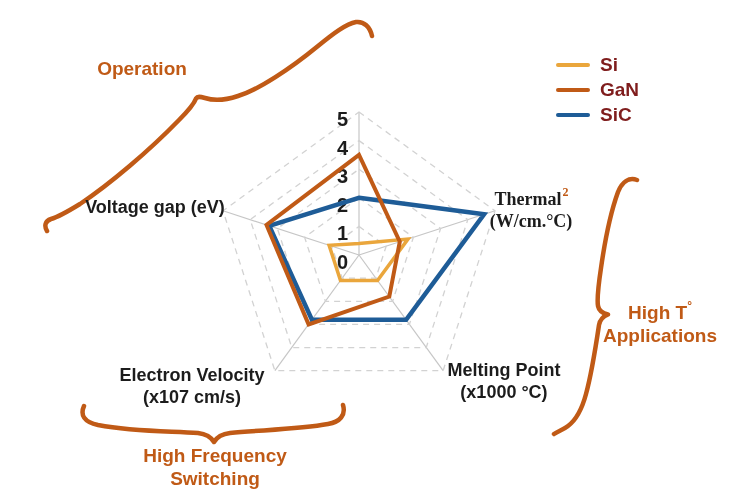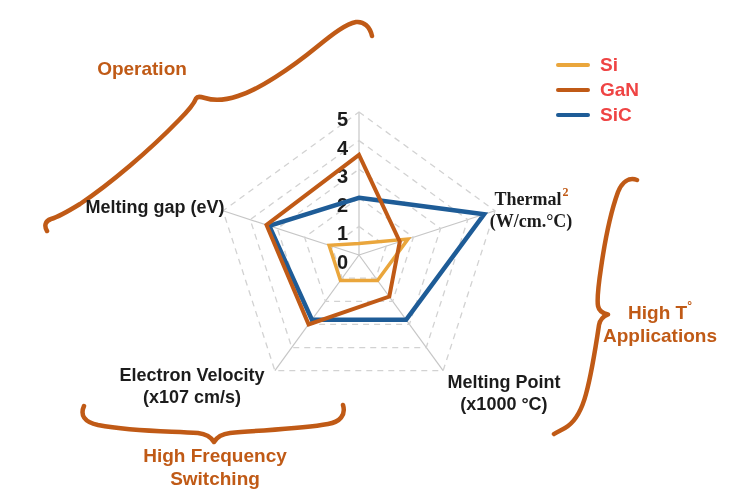--- a/index.html
+++ b/index.html
@@ -17,21 +17,21 @@
     position:relative;top:-2px;left:1px;
   }
   .annotation{
     position:absolute;transform:translateX(-50%);text-align:center;
     font-size:19px;font-weight:700;line-height:23px;color:var(--accent);white-space:nowrap;
   }
   .annotation sup{font-size:12px;font-weight:700;position:relative;top:-2px;}
   #legend{position:absolute;left:556px;top:52px;display:flex;flex-direction:column;}
   .legend-row{display:flex;align-items:center;height:25px;}
   .legend-swatch{width:34px;height:4px;border-radius:2px;margin-right:10px;}
-  .legend-label{font-size:19px;font-weight:700;color:#ef4444;line-height:1;text-align:right;}
+  .legend-label{font-size:19px;font-weight:700;color:#7f1d1d;line-height:1;text-align:right;}
   .tick-text{
     font-family:"Liberation Sans","DejaVu Sans",sans-serif;
     font-size:20px;font-weight:700;fill:#1c1c1c;
   }
   .brace{fill:none;stroke:var(--accent);stroke-width:4.5;stroke-linecap:round;stroke-linejoin:round;}
 </style>
 </head>
 <body>
 
 <div id="stage">
@@ -75,32 +75,32 @@
          C207,434 211,437 214,442 C217,437 221,434 230,433
          C262,430 300,429 328,424 C340,422 346,415 343,405"></path>
   </svg>
 
 
   <div class="axis-label" id="lbl-tc" style="left:531px;top:183px;font-family:Liberation Serif, serif;">
     <div><span>Thermal</span><sup>2</sup></div>
     <div>(W/cm.°C)</div>
   </div>
 
-  <div class="axis-label" id="lbl-mp" style="left:504px;top:371px;">
+  <div class="axis-label" id="lbl-mp" style="left:504px;top:359px;">
     <div>Melting Point</div>
     <div>(x1000 °C)</div>
   </div>
 
   <div class="axis-label" id="lbl-ev" style="left:192px;top:364px;">
     <div>Electron Velocity</div>
     <div>(x107 cm/s)</div>
   </div>
 
   <div class="axis-label" id="lbl-eg" style="left:155px;top:196px;">
-    <div>Melting gap (eV)</div>
+    <div>Voltage gap (eV)</div>
   </div>
 
   <div id="legend">
     <div class="legend-row">
       <span class="legend-swatch" style="background: rgb(234, 166, 60);"></span>
       <span class="legend-label">Si</span>
     </div>
     <div class="legend-row">
       <span class="legend-swatch" style="background: rgb(192, 90, 22);"></span>
       <span class="legend-label">GaN</span>

